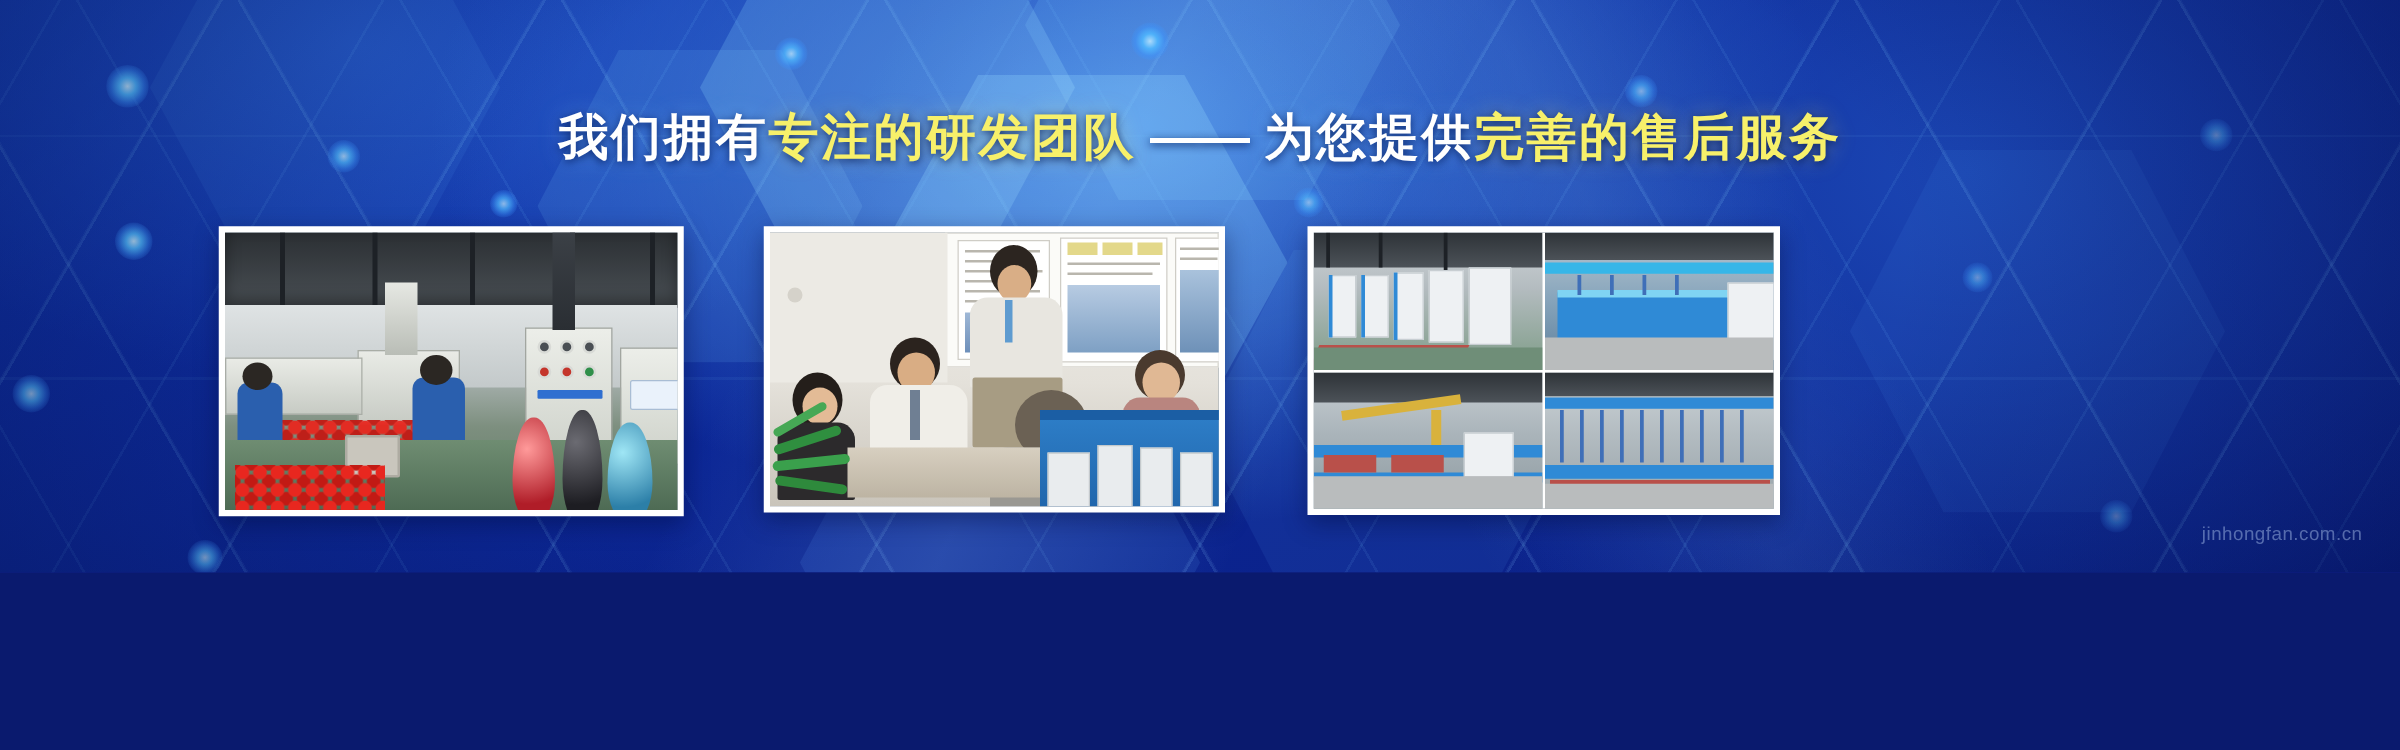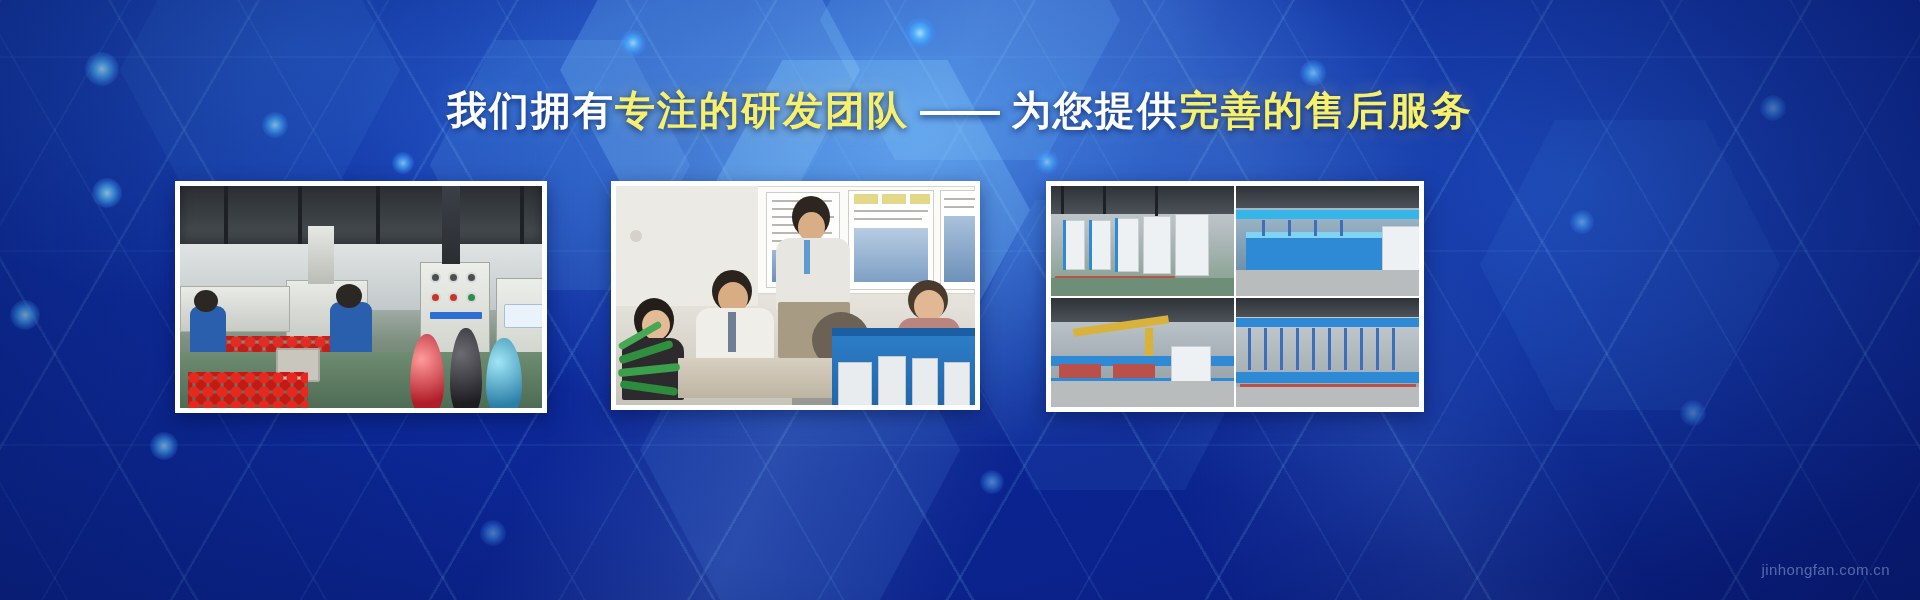--- a/index.html
+++ b/index.html
@@ -1,21 +1,21 @@
 <!DOCTYPE html>
 <html><head>
 <meta charset="utf-8">
 <title>Banner</title>
 <style>
   * { margin:0; padding:0; box-sizing:border-box; }
   html,body { background:#0a1a6e; }
 
   .stage{
     position:relative;
-    width:1920px; height:600px;
+    width:1920px; height:458px;
     overflow:hidden;
     font-family:"Liberation Sans","DejaVu Sans",sans-serif;
     background:#10259c;
   }
 
   
   .bg-base{
     position:absolute; inset:0;
     background:
       radial-gradient(ellipse 900px 520px at 47% 22%, #3f7fe0 0%, rgba(40,95,200,0) 62%),

